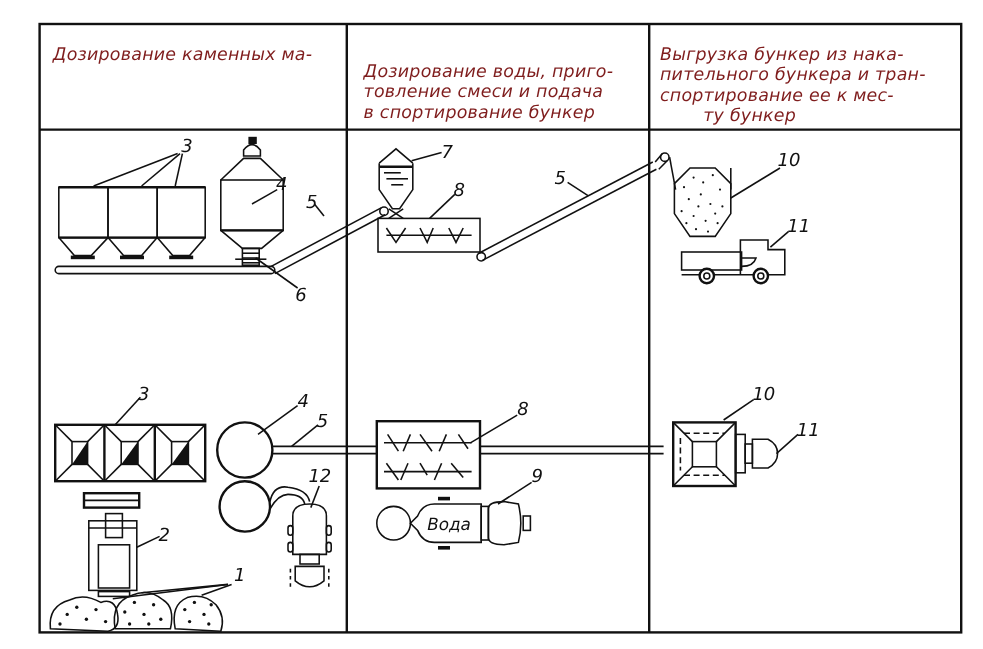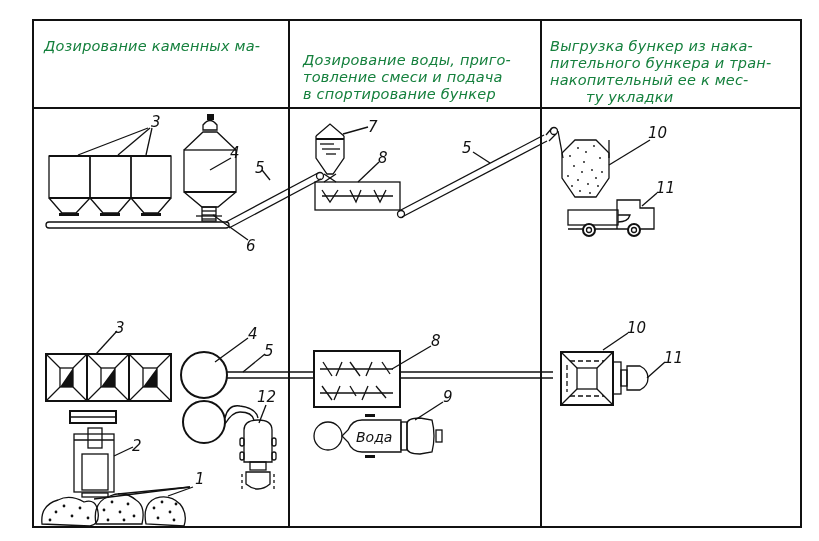--- a/index.html
+++ b/index.html
@@ -1,18 +1,18 @@
 <!DOCTYPE html>
 <html><head>
 <meta charset="utf-8">
 <style>
   html, body { margin:0; padding:0; background:#ffffff; }
   body { width:819px; height:541px; position:relative; overflow:hidden; font-family:"DejaVu Sans", sans-serif; }
   #diagram { position:absolute; left:0; top:0; width:819px; height:541px; }
-  .hdr { position:absolute; font-family:"DejaVu Sans", sans-serif; font-style:italic; font-size:14.5px; line-height:17px; color:#15803d; letter-spacing:0.2px; }
+  .hdr { position:absolute; font-family:"DejaVu Sans", sans-serif; font-style:italic; font-size:14.5px; line-height:17px; color:#7f1d1d; letter-spacing:0.2px; }
   .hdr span { display:block; white-space:nowrap; }
   .lbl { font-family:"DejaVu Sans", sans-serif; font-style:italic; font-size:15px; fill:#111; }
   .ln { stroke:#111; fill:none; stroke-width:2; }
   .thin { stroke:#111; fill:none; stroke-width:1.3; }
   .fillw { fill:#fff; stroke:#111; stroke-width:2; }
   .blk { fill:#111; }
 </style>
 </head>
 <body>
 
@@ -20,22 +20,22 @@
   <span>Дозирование каменных ма-</span>
 </div>
 <div class="hdr" style="left:303px; top:52px;">
   <span>Дозирование воды, приго-</span>
   <span>товление смеси и подача</span>
   <span>в спортирование бункер</span>
 </div>
 <div class="hdr" style="left:550px; top:38px;">
   <span>Выгрузка бункер из нака-</span>
   <span>пительного бункера и тран-</span>
-  <span>накопительный ее к мес-</span>
-  <span style="padding-left:36px;">ту укладки</span>
+  <span>спортирование ее к мес-</span>
+  <span style="padding-left:36px;">ту бункер</span>
 </div>
 
 <svg id="diagram" viewBox="0 0 819 541">
 
   <g>
     <rect x="33" y="20" width="768" height="507" class="ln"></rect>
     <line x1="33" y1="108" x2="801" y2="108" class="ln"></line>
     <line x1="289" y1="20" x2="289" y2="527" class="ln"></line>
     <line x1="541" y1="20" x2="541" y2="527" class="ln"></line>
   </g>

